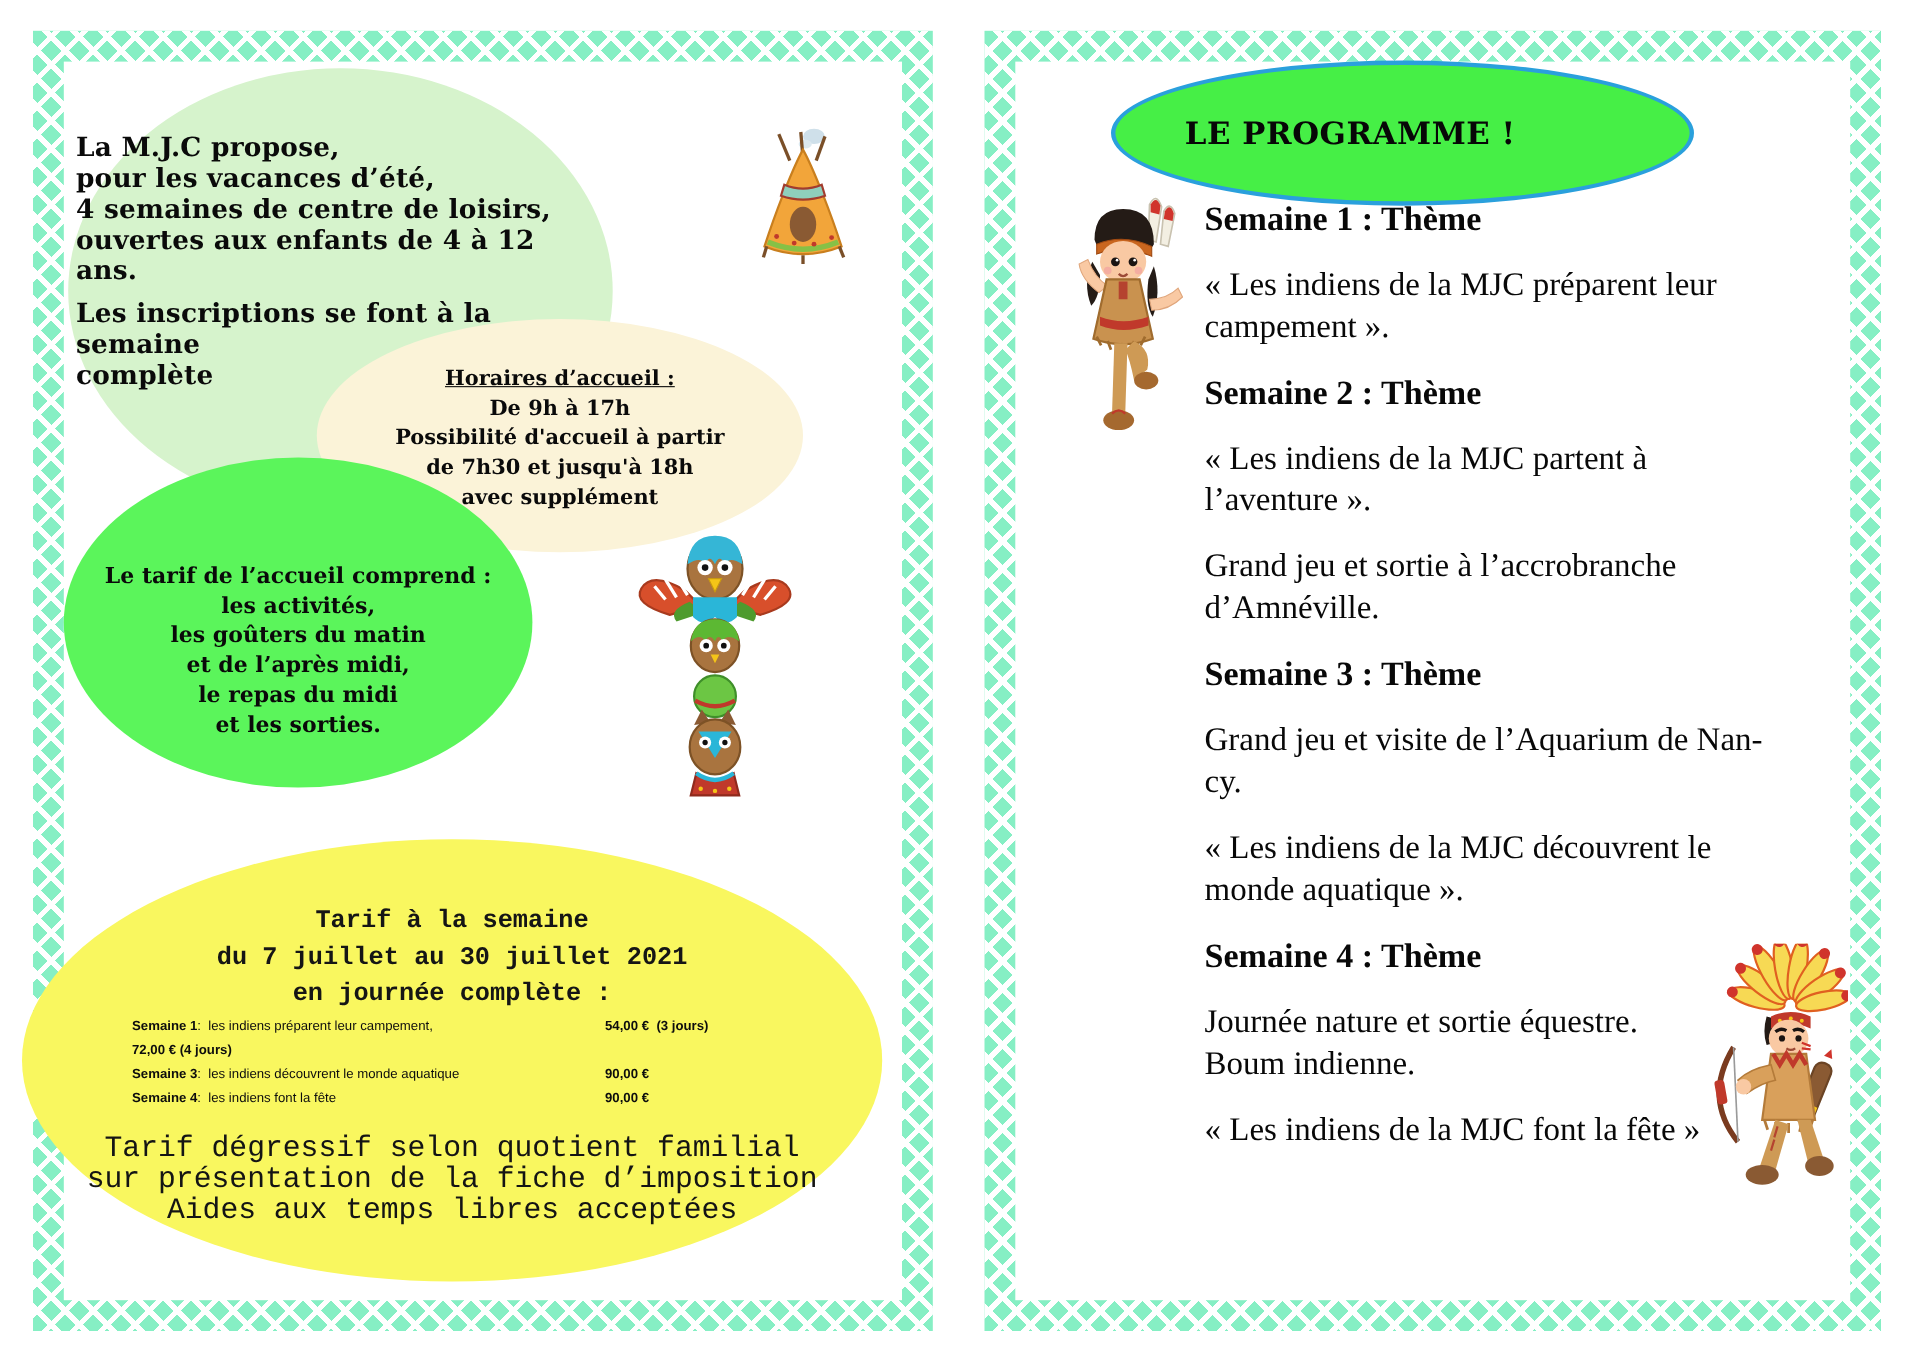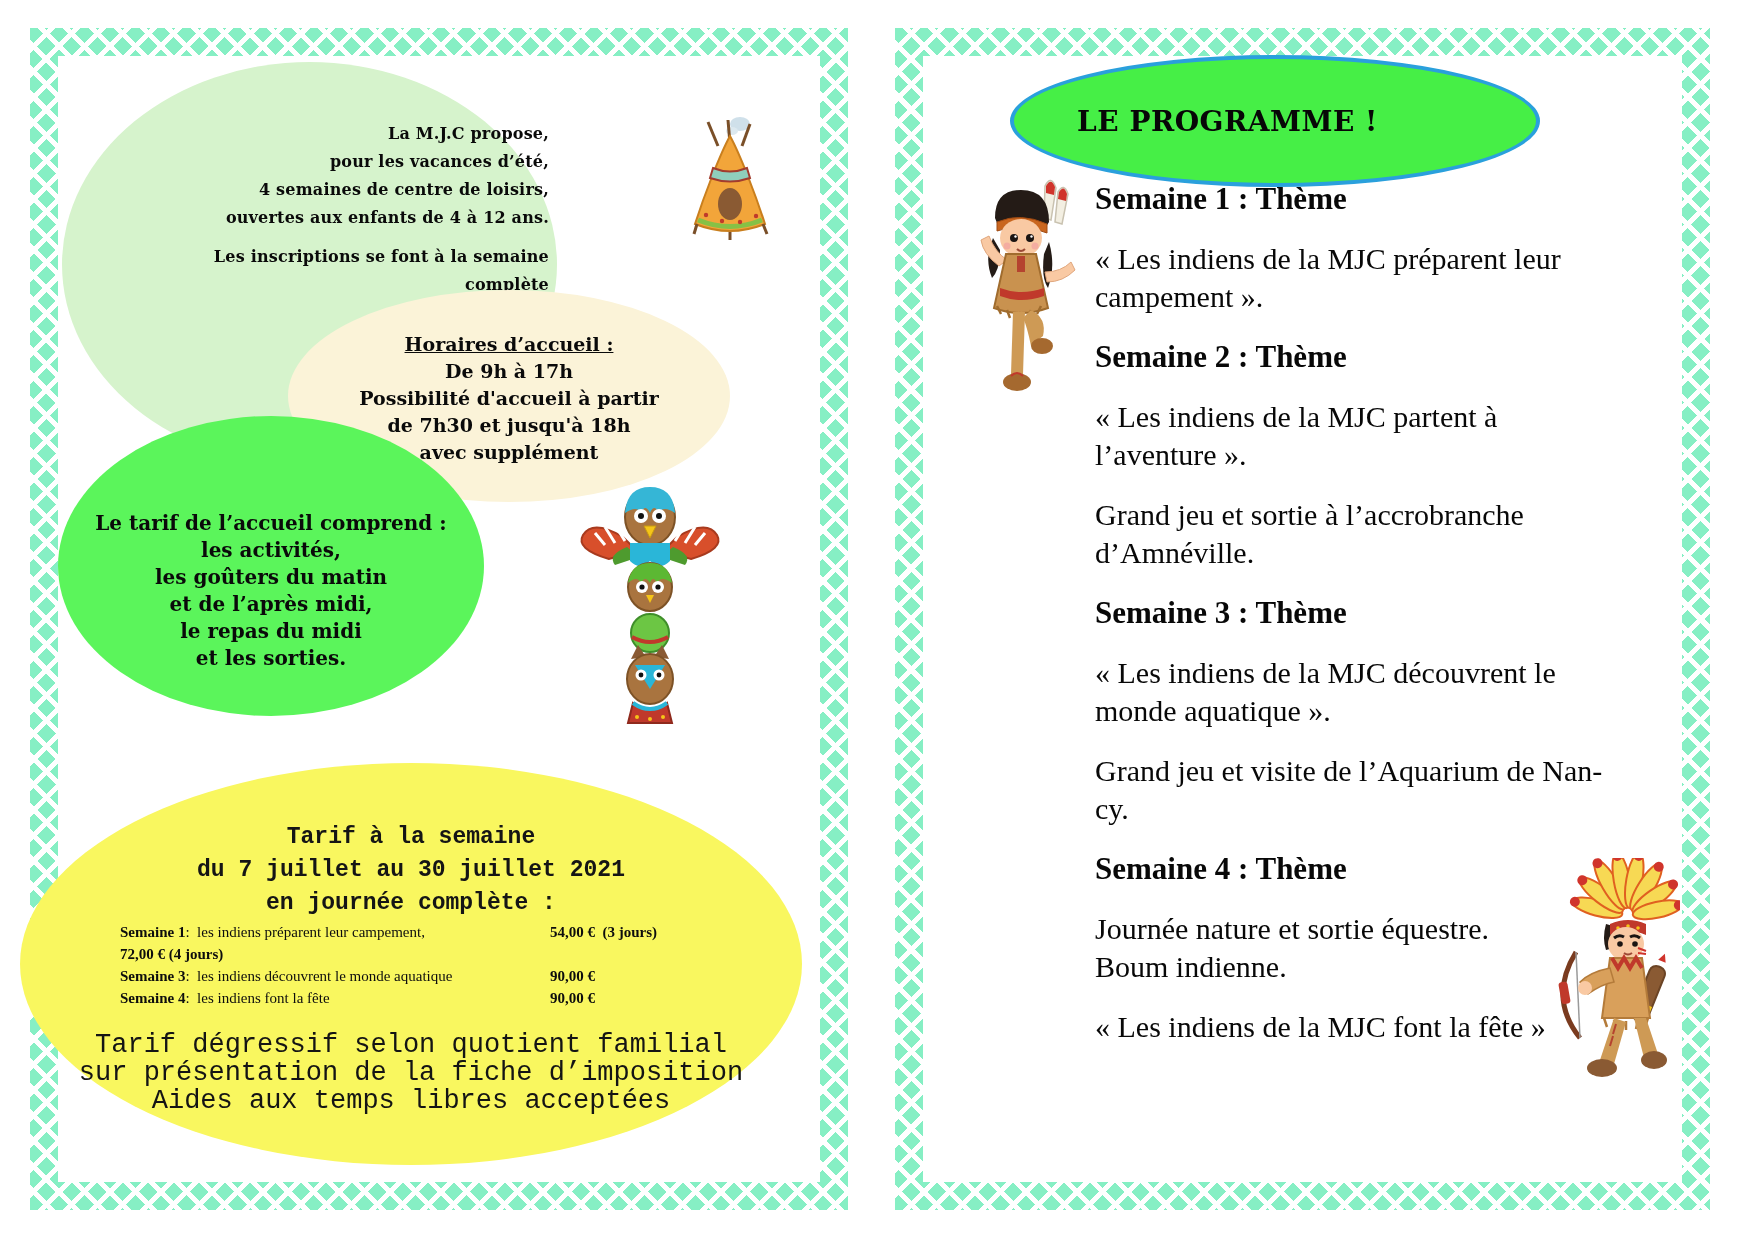--- a/index.html
+++ b/index.html
@@ -15,33 +15,33 @@
   #page-left{left:30px;width:818px;}
   #page-right{left:895px;width:815px;}
   .bubble{position:absolute;border-radius:50%;}
   
   .b-pale{left:32px;top:34px;width:495px;height:405px;background:#D6F3CC;}
   .b-cream{left:258px;top:262px;width:442px;height:212px;background:#FBF3D8;}
   .b-green{left:28px;top:388px;width:426px;height:300px;background:#5BF55B;}
   .b-yellow{left:-10px;top:735px;width:782px;height:402px;background:#F9F75F;z-index:5;}
   .preline{white-space:pre-line;}
   .bubble-serif{font-family:"DejaVu Serif","Liberation Serif",serif;font-weight:700;color:#0a0a0a;}
-  .intro-block{position:absolute;left:39px;top:92px;width:480px;text-align:right;
-               font-size:16px;line-height:28px;letter-spacing:.2px;}
+  .intro-block{position:absolute;left:39px;top:92px;width:480px;text-align:left;
+               font-size:24px;line-height:28px;letter-spacing:.2px;}
   .intro-2{margin-top:11px;}
   .hours-block{position:absolute;left:299px;top:303px;width:360px;text-align:center;
                font-size:19px;line-height:27px;}
   .hours-title{text-decoration:underline;}
   .includes-block{position:absolute;left:41px;top:482px;width:400px;text-align:center;
                   font-size:20px;line-height:27px;}
   .comic{font-family:Liberation Mono, monospace;}
   .y-title{position:absolute;left:0;top:58px;width:100%;text-align:center;
            font-weight:700;font-size:23px;line-height:33px;color:#151515;}
   .y-rows{position:absolute;left:100px;top:158px;width:625px;
-          font-family:Liberation Serif, serif;font-size:15px;line-height:22px;}
+          font-family:Liberation Sans, sans-serif;font-size:12px;line-height:22px;}
   .price-row{display:flex;}
   .price-desc{width:430px;white-space:pre;}
   .price-amount{font-weight:700;white-space:pre;}
   .b{font-weight:700;}
   .y-footer{position:absolute;left:0;top:268px;width:100%;text-align:center;
             font-size:27px;line-height:28px;color:#141414;}
   
   .prog-ellipse{position:absolute;left:115px;top:27px;width:530px;height:132px;border-radius:50%;
                 background:#46EF46;border:4px solid #2AA0DC;box-sizing:border-box;
                 display:flex;align-items:center;justify-content:center;padding-right:95px;}
@@ -221,24 +221,24 @@
       <div class="prog-para preline">« Les indiens de la MJC préparent leur
 campement ».</div>
 
       <div class="prog-heading">Semaine 2 : Thème</div>
       <div class="prog-para preline">« Les indiens de la MJC partent à
 l’aventure ».</div>
       <div class="prog-para preline">Grand jeu et sortie à l’accrobranche
 d’Amnéville.</div>
 
       <div class="prog-heading">Semaine 3 : Thème</div>
+      <div class="prog-para preline">Grand jeu et visite de l’Aquarium de Nan-
+cy.</div>
       <div class="prog-para preline">« Les indiens de la MJC découvrent le
 monde aquatique ».</div>
-      <div class="prog-para preline">Grand jeu et visite de l’Aquarium de Nan-
-cy.</div>
 
       <div class="prog-heading">Semaine 4 : Thème</div>
       <div class="prog-para preline">Journée nature et sortie équestre.
 Boum indienne.</div>
       <div class="prog-para preline">« Les indiens de la MJC font la fête »</div>
     </div>
 
     <svg class="art" id="boy-art" width="140" height="245" viewBox="0 0 140 245">
       <g>
         <g transform="rotate(-75 88 58)">

